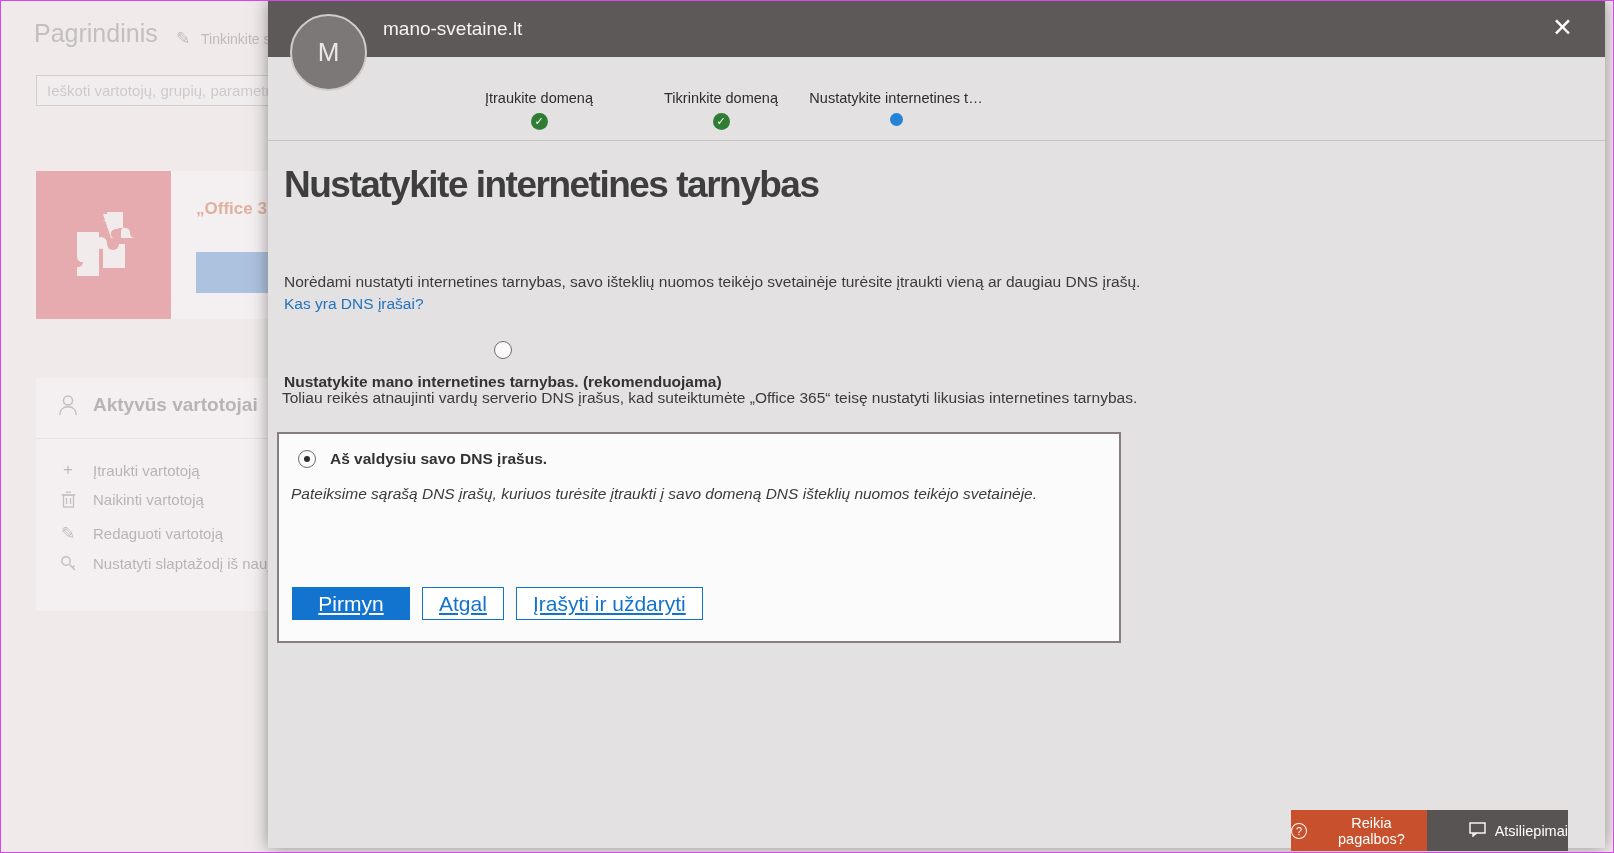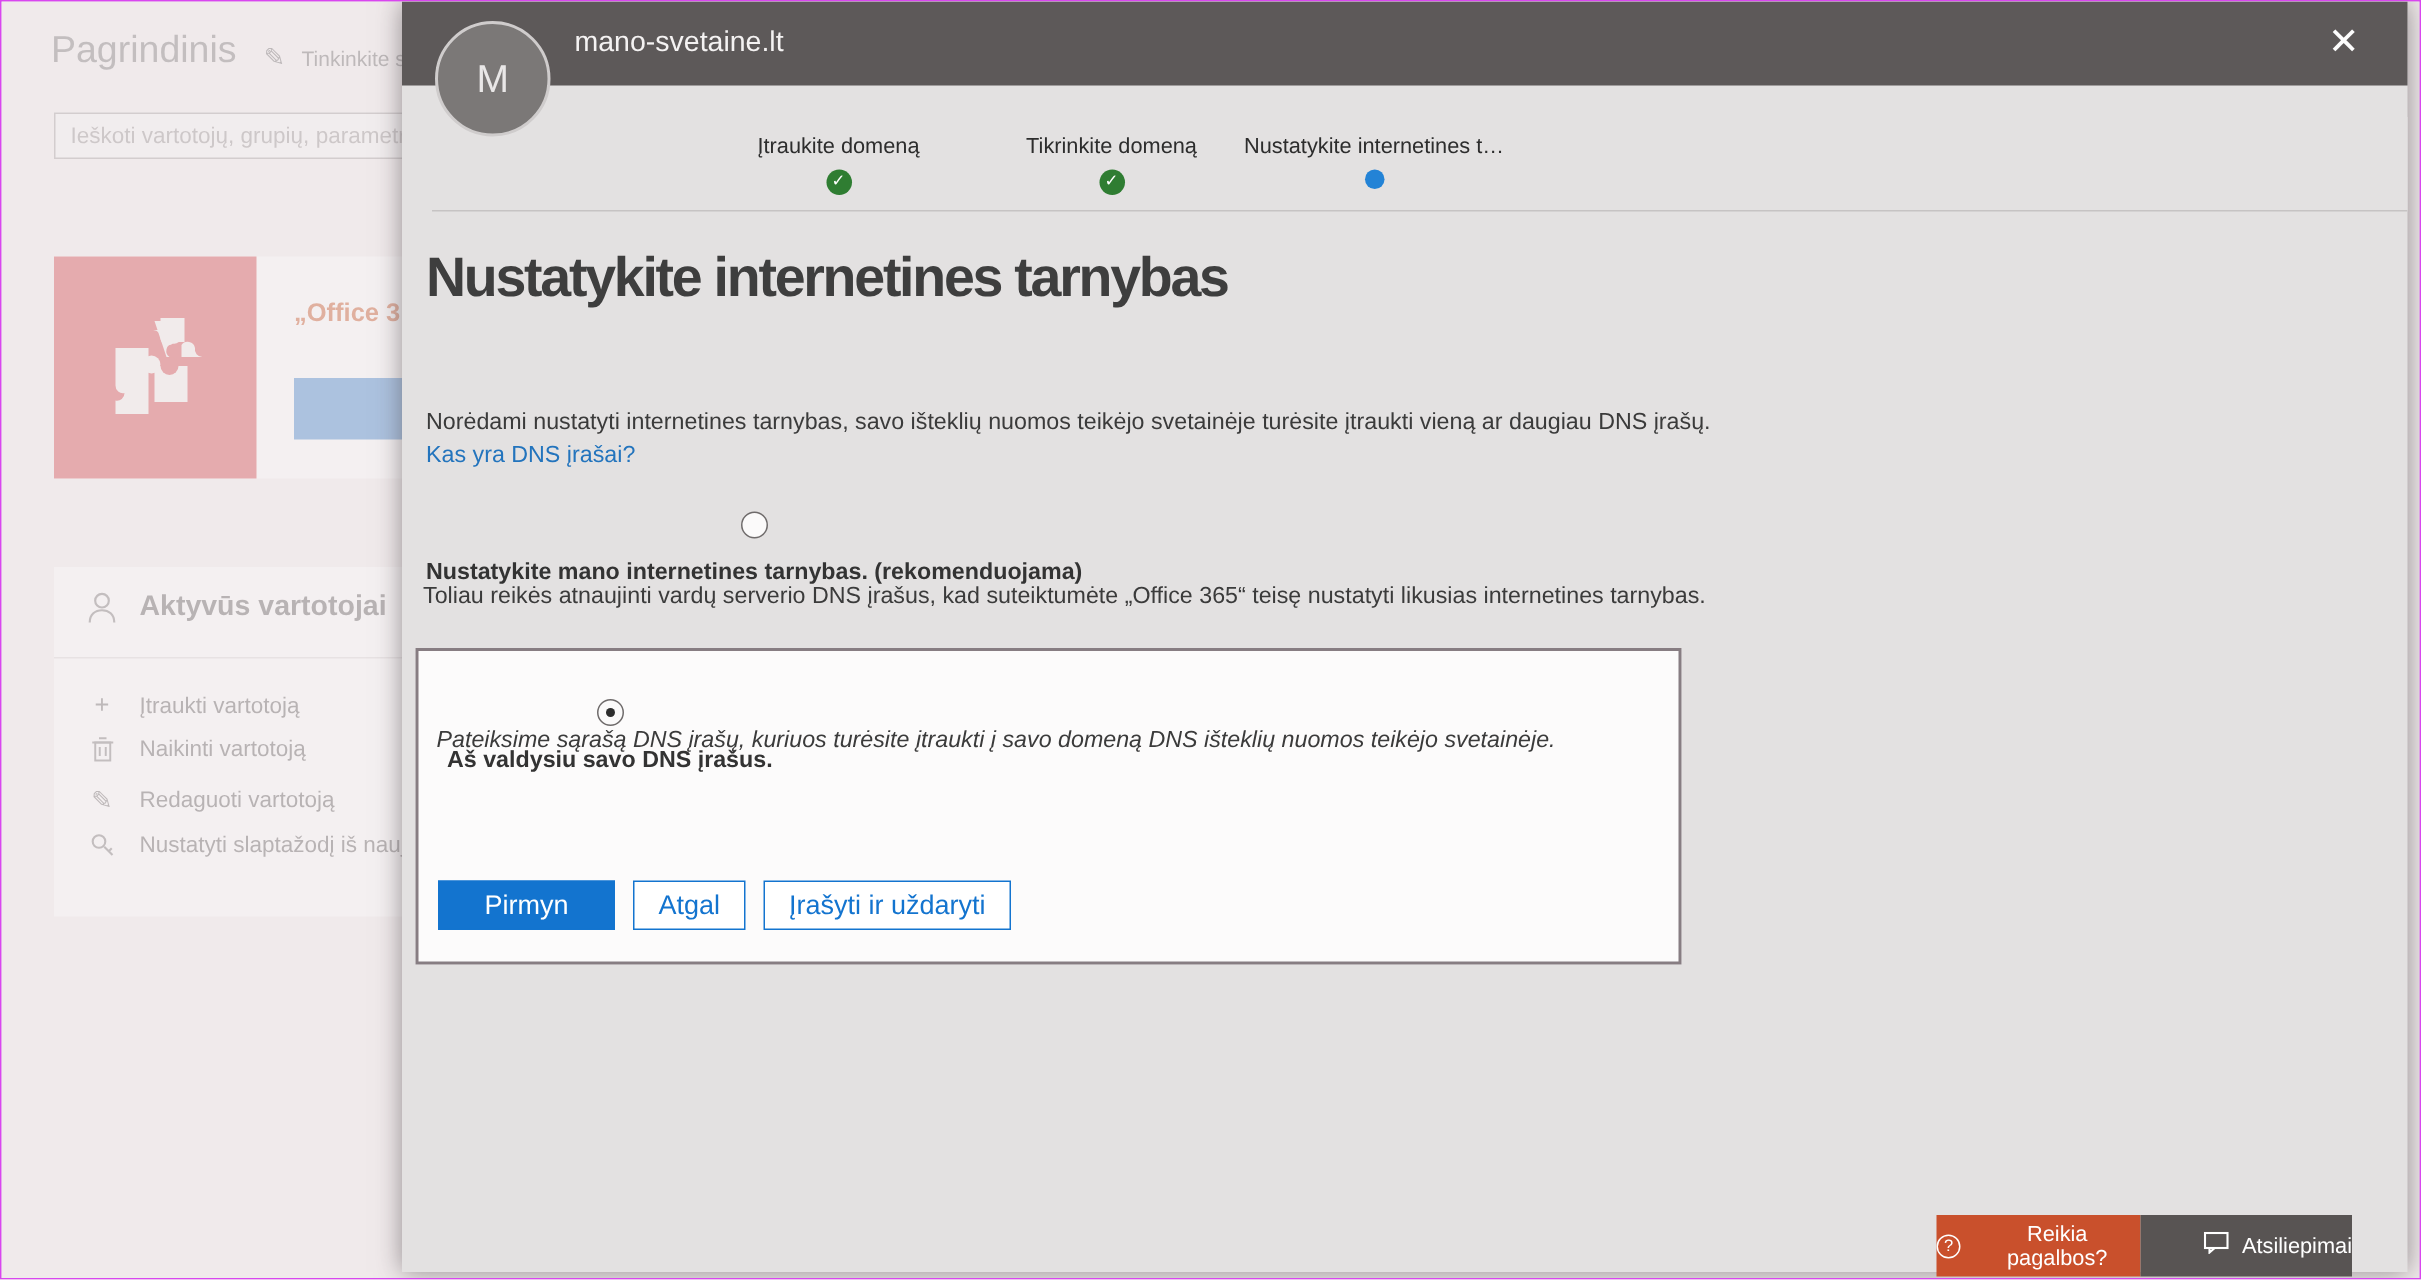--- a/index.html
+++ b/index.html
@@ -42,21 +42,21 @@
     background:#e3e1e1; z-index:10; box-shadow:0 0 16px rgba(70,62,66,0.55); }
   .panel-header { position:absolute; left:0; top:0; right:0; height:56px; background:#5d5959; }
   .avatar { position:absolute; left:22px; top:13px; width:77px; height:77px; border-radius:50%;
     background:#7b7877; border:2px solid #cfcccc; color:#e9e7e7; font-size:26px;
     display:flex; align-items:center; justify-content:center; z-index:3; }
   .panel-title { position:absolute; left:115px; top:17px; font-size:19px; color:#f4f2f2; white-space:nowrap; }
   .close-btn { position:absolute; right:32px; top:12px; font-size:25px; color:#fdfdfd;
     background:none; border:none; cursor:pointer; font-family:"Liberation Sans",sans-serif; }
 
   .steps { position:absolute; left:0; right:0; top:77px; height:63px; background:#e3e1e1;
-    border-bottom:1px solid #c6c3c3;margin-left:20px; }
+    border-bottom:1px solid #c6c3c3; }
   .step { position:absolute; width:220px; text-align:center; top:0; }
   .step-label { font-size:14.5px; color:#2d2d2d; margin-top:12px; white-space:nowrap; }
   .dot { display:inline-block; margin-top:7px; border-radius:50%; }
   .dot.done { width:17px; height:17px; background:#2f7d32; color:#fff; font-size:11px; line-height:17px; }
   .dot.current { width:13px; height:13px; background:#2383d6; }
   .dot.pending { width:13px; height:13px; background:#8d898a; }
 
   .heading { position:absolute; left:16px; top:163px; font-size:37px; font-weight:bold;
     color:#3e3e3e; letter-spacing:-1.5px; white-space:nowrap; }
   .intro { position:absolute; left:16px; top:272px; font-size:15.5px; color:#3b3b3b; white-space:nowrap; }
@@ -69,25 +69,25 @@
     border-radius:50%; background:#2d2d2d; }
   .option-row { position:absolute; display:flex; align-items:center; gap:14px; }
   .option-label { font-size:15.5px; font-weight:bold; color:#333; white-space:nowrap; }
   .option-desc { position:absolute; font-size:15.5px; color:#3b3b3b; white-space:nowrap; }
 
   .opt1-row { left:16px; top:340px;flex-direction:column; }
   .opt1-desc { left:14px; top:388px; }
 
   .sel-box { position:absolute; left:9px; top:431px; width:844px; height:211px;
     background:#fcfbfb; border:2px solid #877d82; }
-  .opt2-row { left:19px; top:32px;flex-direction:column; }
+  .opt2-row { left:19px; top:16px; }
   .opt2-desc { left:12px; top:51px;font-style:italic; }
 
   .btn-row { position:absolute; left:13px; top:153px; display:flex; gap:12px; }
-  .btn { height:33px; font-size:18px; font-family:"Liberation Sans",sans-serif; cursor:pointer; }
+  .btn { height:33px; font-size:21px; font-family:"Liberation Sans",sans-serif; cursor:pointer;text-decoration:underline; }
   .btn-primary { width:118px; background:#1374cf; color:#fff; border:1px solid #1374cf; }
   .btn-secondary { background:#fff; color:#1374cf; border:1px solid #1374cf; padding:0 16px; }
 
   
   .footer-btn { position:absolute; top:809px; height:41px; z-index:20; border:none; color:#fff;
     font-size:14.5px; display:flex; align-items:center; justify-content:center; gap:9px;
     font-family:"Liberation Sans",sans-serif; cursor:pointer; }
   .help-btn { left:1290px; width:136px; background:#c9502c; }
   .feedback-btn { left:1426px; width:141px; background:#585453;justify-content:flex-end; }
   .qcircle { display:inline-flex; width:16px; height:16px; border:1px solid #fff; border-radius:50%;

